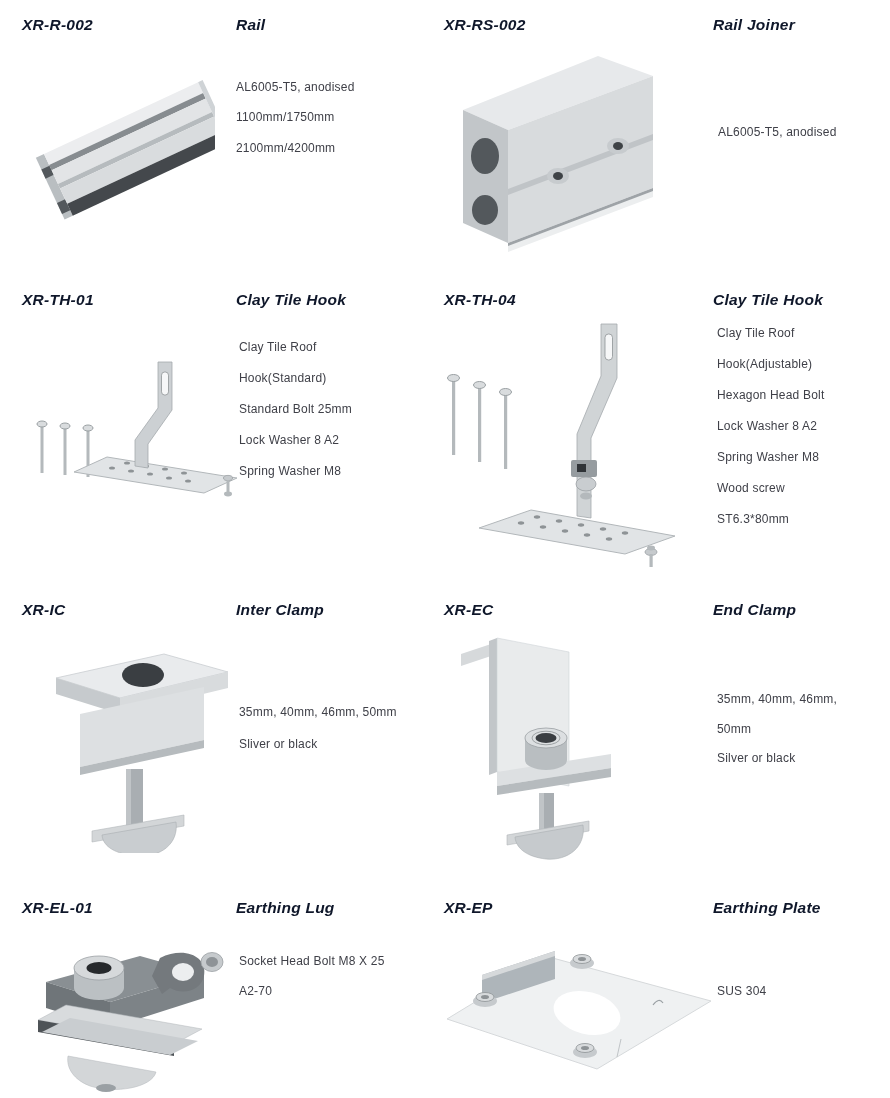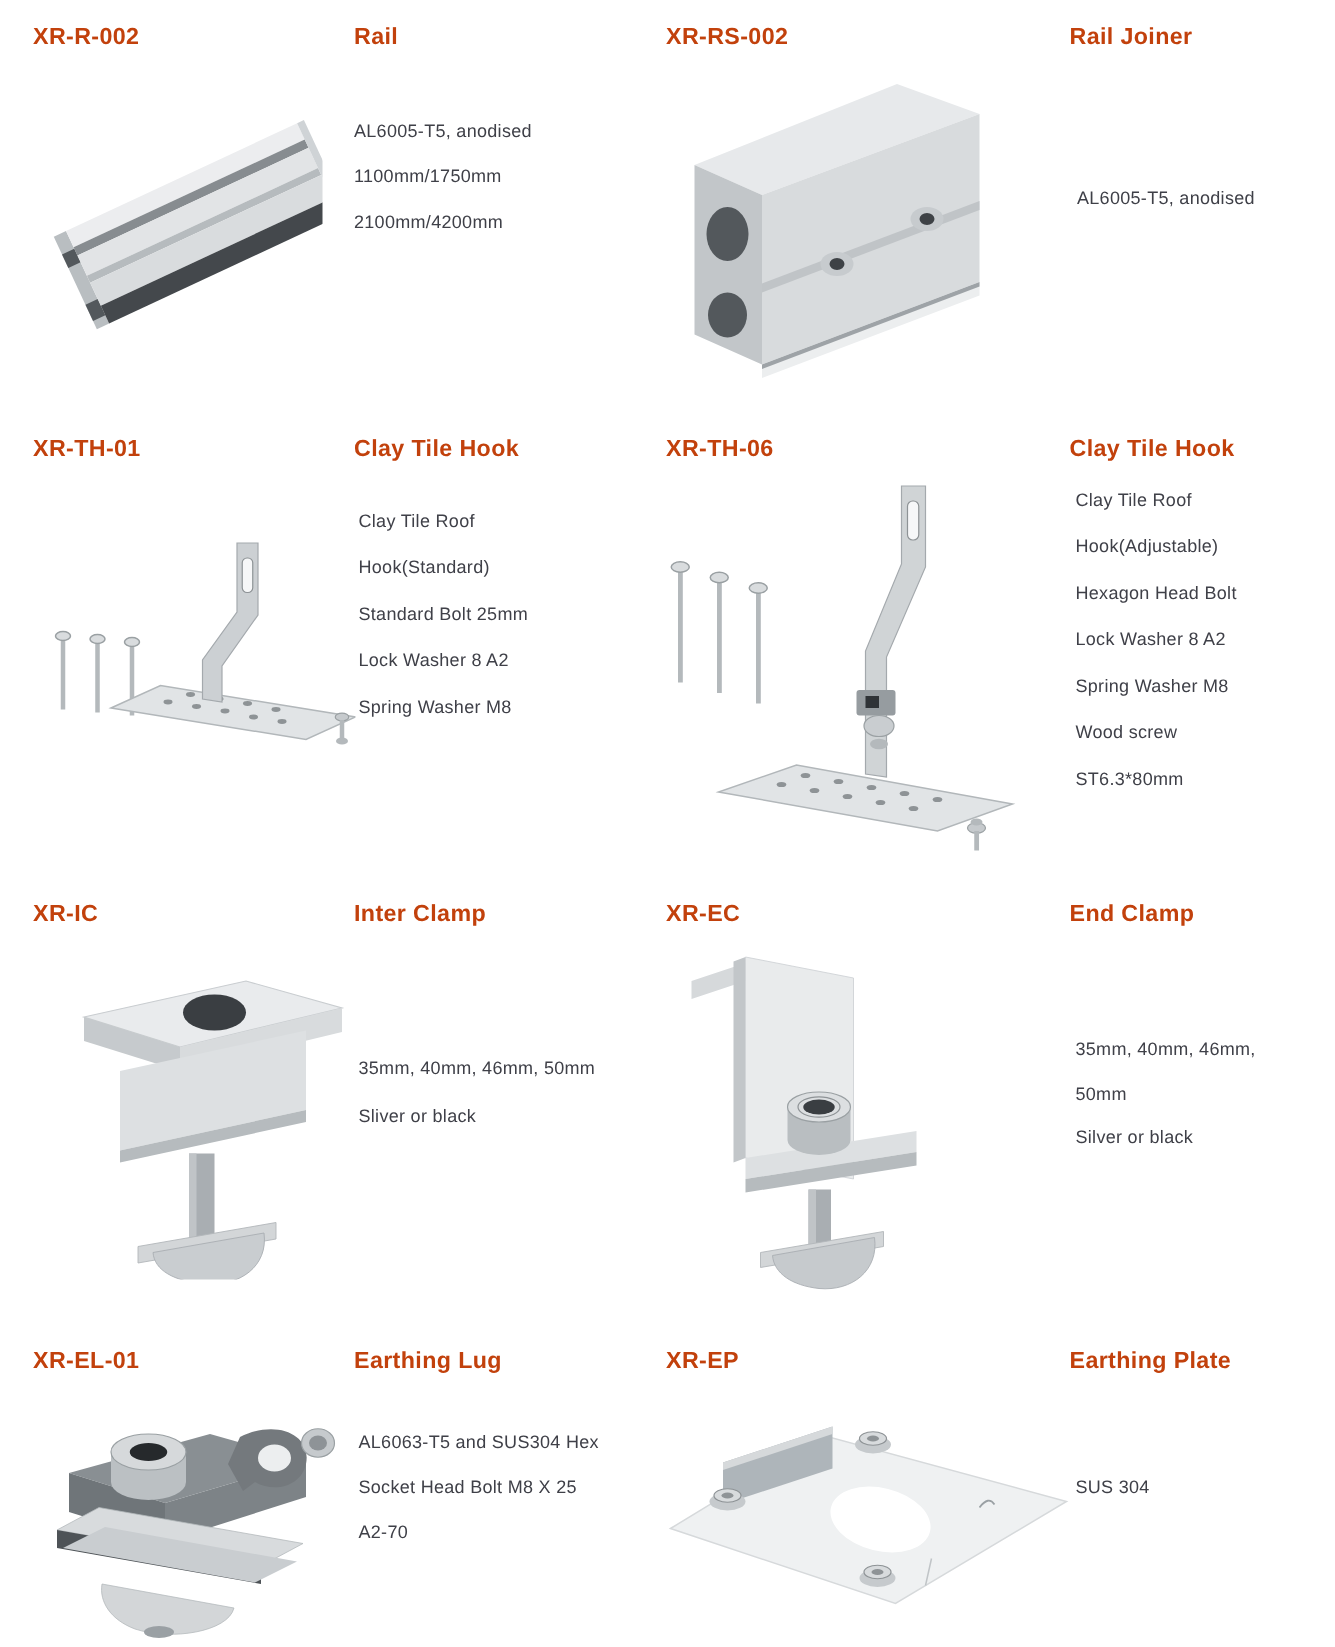--- a/index.html
+++ b/index.html
@@ -3,21 +3,21 @@
 <meta charset="utf-8">
 <style>
   html,body { margin:0; padding:0; background:#ffffff; }
   .page {
     position:relative; width:890px; height:1098px;
     background:#ffffff; overflow:hidden;
     font-family:"Liberation Sans", sans-serif;
   }
   .code, .pname {
     position:absolute; font-weight:700; font-size:15.5px;
-    color:#c2410c; letter-spacing:0.25px; white-space:nowrap;
+    color:#0f172a; letter-spacing:0.25px; white-space:nowrap;font-style:italic;
   }
   .desc {
     position:absolute; font-size:12px; font-weight:400;
     color:#3f4048; letter-spacing:0.2px;
   }
   .desc div { white-space:nowrap; }
   .pimg { position:absolute; }
   .pimg svg { display:block; }
 </style>
 </head>
@@ -103,21 +103,21 @@
     </svg>
   </div>
   <div class="desc" style="left:239px; top:332px; line-height:31px;">
     <div>Clay Tile Roof</div>
     <div>Hook(Standard)</div>
     <div>Standard Bolt 25mm</div>
     <div>Lock Washer 8 A2</div>
     <div>Spring Washer M8</div>
   </div>
 
-  <div class="code" style="left:444px; top:291px;">XR-TH-06</div>
+  <div class="code" style="left:444px; top:291px;">XR-TH-04</div>
   <div class="pname" style="left:713px; top:291px;">Clay Tile Hook</div>
   <div class="pimg" style="left:443px; top:318px;">
     <svg width="235" height="250" viewBox="0 0 235 250">
       <g>
         <rect x="9" y="62" width="3.2" height="75" fill="#b4b9bc"></rect>
         <ellipse cx="10.5" cy="60" rx="6" ry="3.5" fill="#d9dcde" stroke="#9aa0a3" stroke-width="1"></ellipse>
         <rect x="35" y="69" width="3.2" height="75" fill="#b4b9bc"></rect>
         <ellipse cx="36.5" cy="67" rx="6" ry="3.5" fill="#d9dcde" stroke="#9aa0a3" stroke-width="1"></ellipse>
         <rect x="61" y="76" width="3.2" height="75" fill="#b4b9bc"></rect>
         <ellipse cx="62.5" cy="74" rx="6" ry="3.5" fill="#d9dcde" stroke="#9aa0a3" stroke-width="1"></ellipse>
@@ -217,21 +217,20 @@
       <ellipse cx="81" cy="40" rx="25" ry="12" fill="#d6d9db" stroke="#9aa0a3" stroke-width="0.8"></ellipse>
       <ellipse cx="81" cy="40" rx="12.5" ry="6" fill="#26292c"></ellipse>
       <polygon points="20,92 156,116 184,101 48,77" fill="#d8dbdd" stroke="#b2b7ba" stroke-width="0.5"></polygon>
       <polygon points="20,92 156,116 156,128 20,104" fill="#4e5357"></polygon>
       <polygon points="24,104 152,127 180,113 52,90" fill="#c9cdd0"></polygon>
       <path d="M50,128 L138,144 C134,160 96,166 72,158 C56,152 48,140 50,128 Z" fill="#d3d6d8" stroke="#b2b7ba" stroke-width="0.5"></path>
       <ellipse cx="88" cy="160" rx="10" ry="4" fill="#9aa0a4"></ellipse>
     </svg>
   </div>
   <div class="desc" style="left:239px; top:946px; line-height:30px;">
-    <div>AL6063-T5 and SUS304 Hex</div>
     <div>Socket Head Bolt M8 X 25</div>
     <div>A2-70</div>
   </div>
 
   <div class="code" style="left:444px; top:899px;">XR-EP</div>
   <div class="pname" style="left:713px; top:899px;">Earthing Plate</div>
   <div class="pimg" style="left:445px; top:935px;">
     <svg width="270" height="140" viewBox="0 0 270 140">
       <polygon points="2,84 104,22 266,66 152,134" fill="#eff1f2" stroke="#d6d9db" stroke-width="1"></polygon>
       <ellipse cx="142" cy="78" rx="34" ry="21" fill="#ffffff" transform="rotate(14 142 78)"></ellipse>

